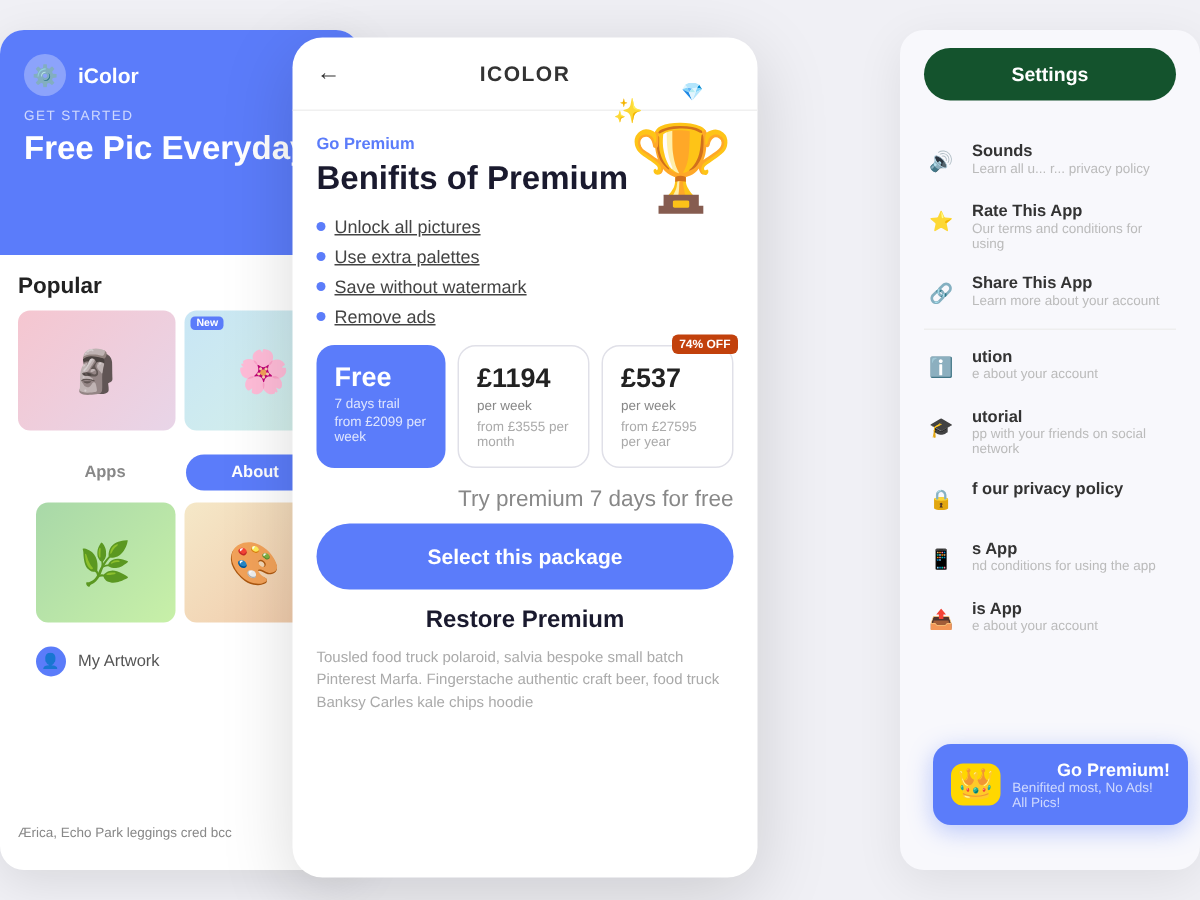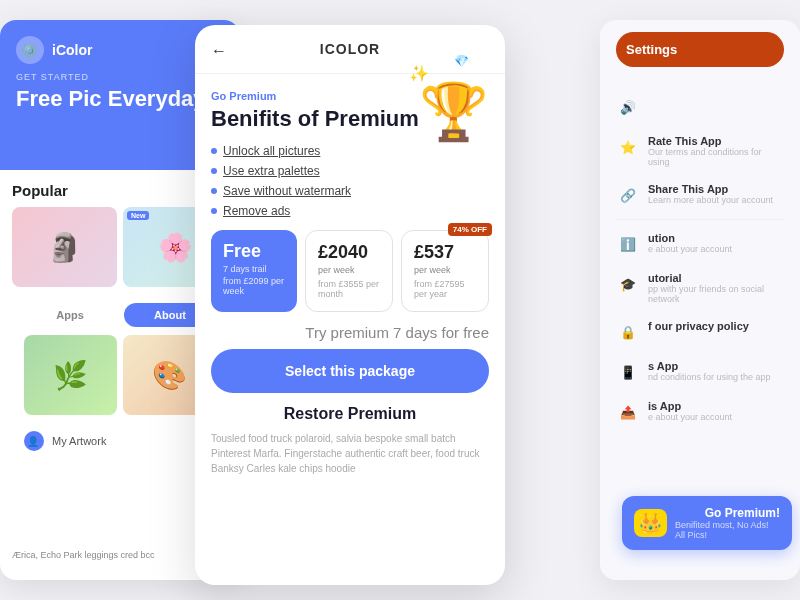--- a/index.html
+++ b/index.html
@@ -404,29 +404,29 @@
       overflow: hidden;
     }
 
     .settings-btn-area {
       padding: 12px 16px;
     }
 
     .settings-main-btn {
       display: block;
       width: 100%;
-      background: #c2410c;
+      background: #14532d;
       color: #fff;
       border: none;
       border-radius: 20px;
       padding: 10px;
       font-size: 13px;
       font-weight: 700;
       cursor: pointer;
-      text-align: left;
+      text-align: center;
     }
 
     .go-premium-widget {
       position: absolute;
       bottom: 30px;
       right: 8px;
       background: #5b7cfa;
       border-radius: 12px;
       padding: 10px 12px;
       display: flex;
@@ -578,21 +578,21 @@
       </li>
     </ul>
 
     <div class="pricing-row">
       <div class="price-card free">
         <div class="price-main">Free</div>
         <div class="price-sub">7 days trail</div>
         <div class="price-sub">from £2099 per week</div>
       </div>
       <div class="price-card mid">
-        <div class="price-main">£2040</div>
+        <div class="price-main">£1194</div>
         <div class="price-period">per week</div>
         <div class="price-original">from £3555 per month</div>
       </div>
       <div class="price-card best">
         <div class="off-badge">74% OFF</div>
         <div class="price-main">£537</div>
         <div class="price-period">per week</div>
         <div class="price-original">from £27595 per year</div>
       </div>
     </div>
@@ -606,20 +606,24 @@
 </div>
 
 <div class="right-panel">
   <div class="settings-btn-area">
     <button class="settings-main-btn">Settings</button>
   </div>
 
   <div class="settings-list-items">
     <div class="s-item">
       <div class="s-item-icon">🔊</div>
+      <div class="s-item-content">
+        <div class="s-item-title">Sounds</div>
+        <div class="s-item-sub">Learn all u... r... privacy policy</div>
+      </div>
     </div>
     <div class="s-item">
       <div class="s-item-icon">⭐</div>
       <div class="s-item-content">
         <div class="s-item-title">Rate This App</div>
         <div class="s-item-sub">Our terms and conditions for using</div>
       </div>
     </div>
     <div class="s-item">
       <div class="s-item-icon">🔗</div>

